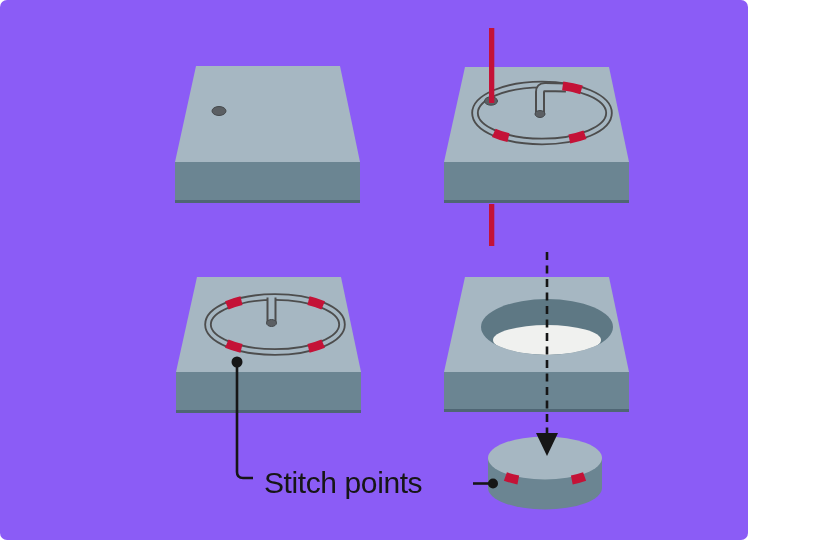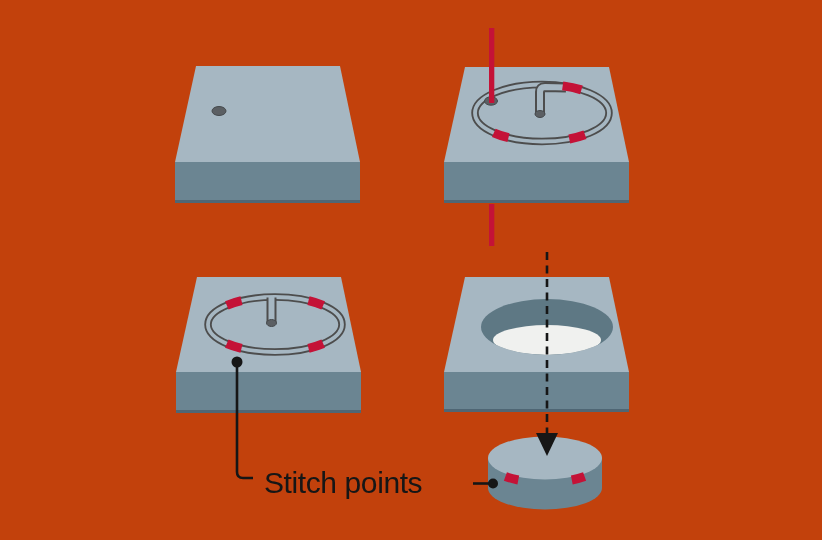--- a/index.html
+++ b/index.html
@@ -1,21 +1,22 @@
 <!DOCTYPE html>
 <html style="--slab-top: #a6b7c2; --slab-front: #6b8592; --slab-edge: #4f6674; --hole-wall: #5e7884; --hole-through: #f0f1ef; --cut-line: #4d4d4d; --accent-red: #c41237; --pin-gray: #5b5f63; --pin-edge: #45494c; --ink: #161616;"><head>
 <meta charset="utf-8">
 <style>
   html,body{margin:0;padding:0;background:#ffffff;}
   .stage{
     position:relative;
-    width:822px;height:540px;
-    background:#c2410c;
+    width:748px;height:540px;
+    background:#8b5cf6;
     overflow:hidden;
     font-family:"Liberation Sans", sans-serif;
+    border-radius:7px;
   }
   svg{display:block;}
   .slab-top   {fill:var(--slab-top);}
   .slab-front {fill:var(--slab-front);}
   .slab-edge  {fill:var(--slab-edge);}
   .hole-wall  {fill:var(--hole-wall);}
   .hole-through{fill:var(--hole-through);}
   .cut-outer  {stroke:var(--cut-line);fill:none;}
   .cut-inner  {stroke:var(--slab-top);fill:none;}
   .stitch     {stroke:var(--accent-red);stroke-width:9;fill:none;}

